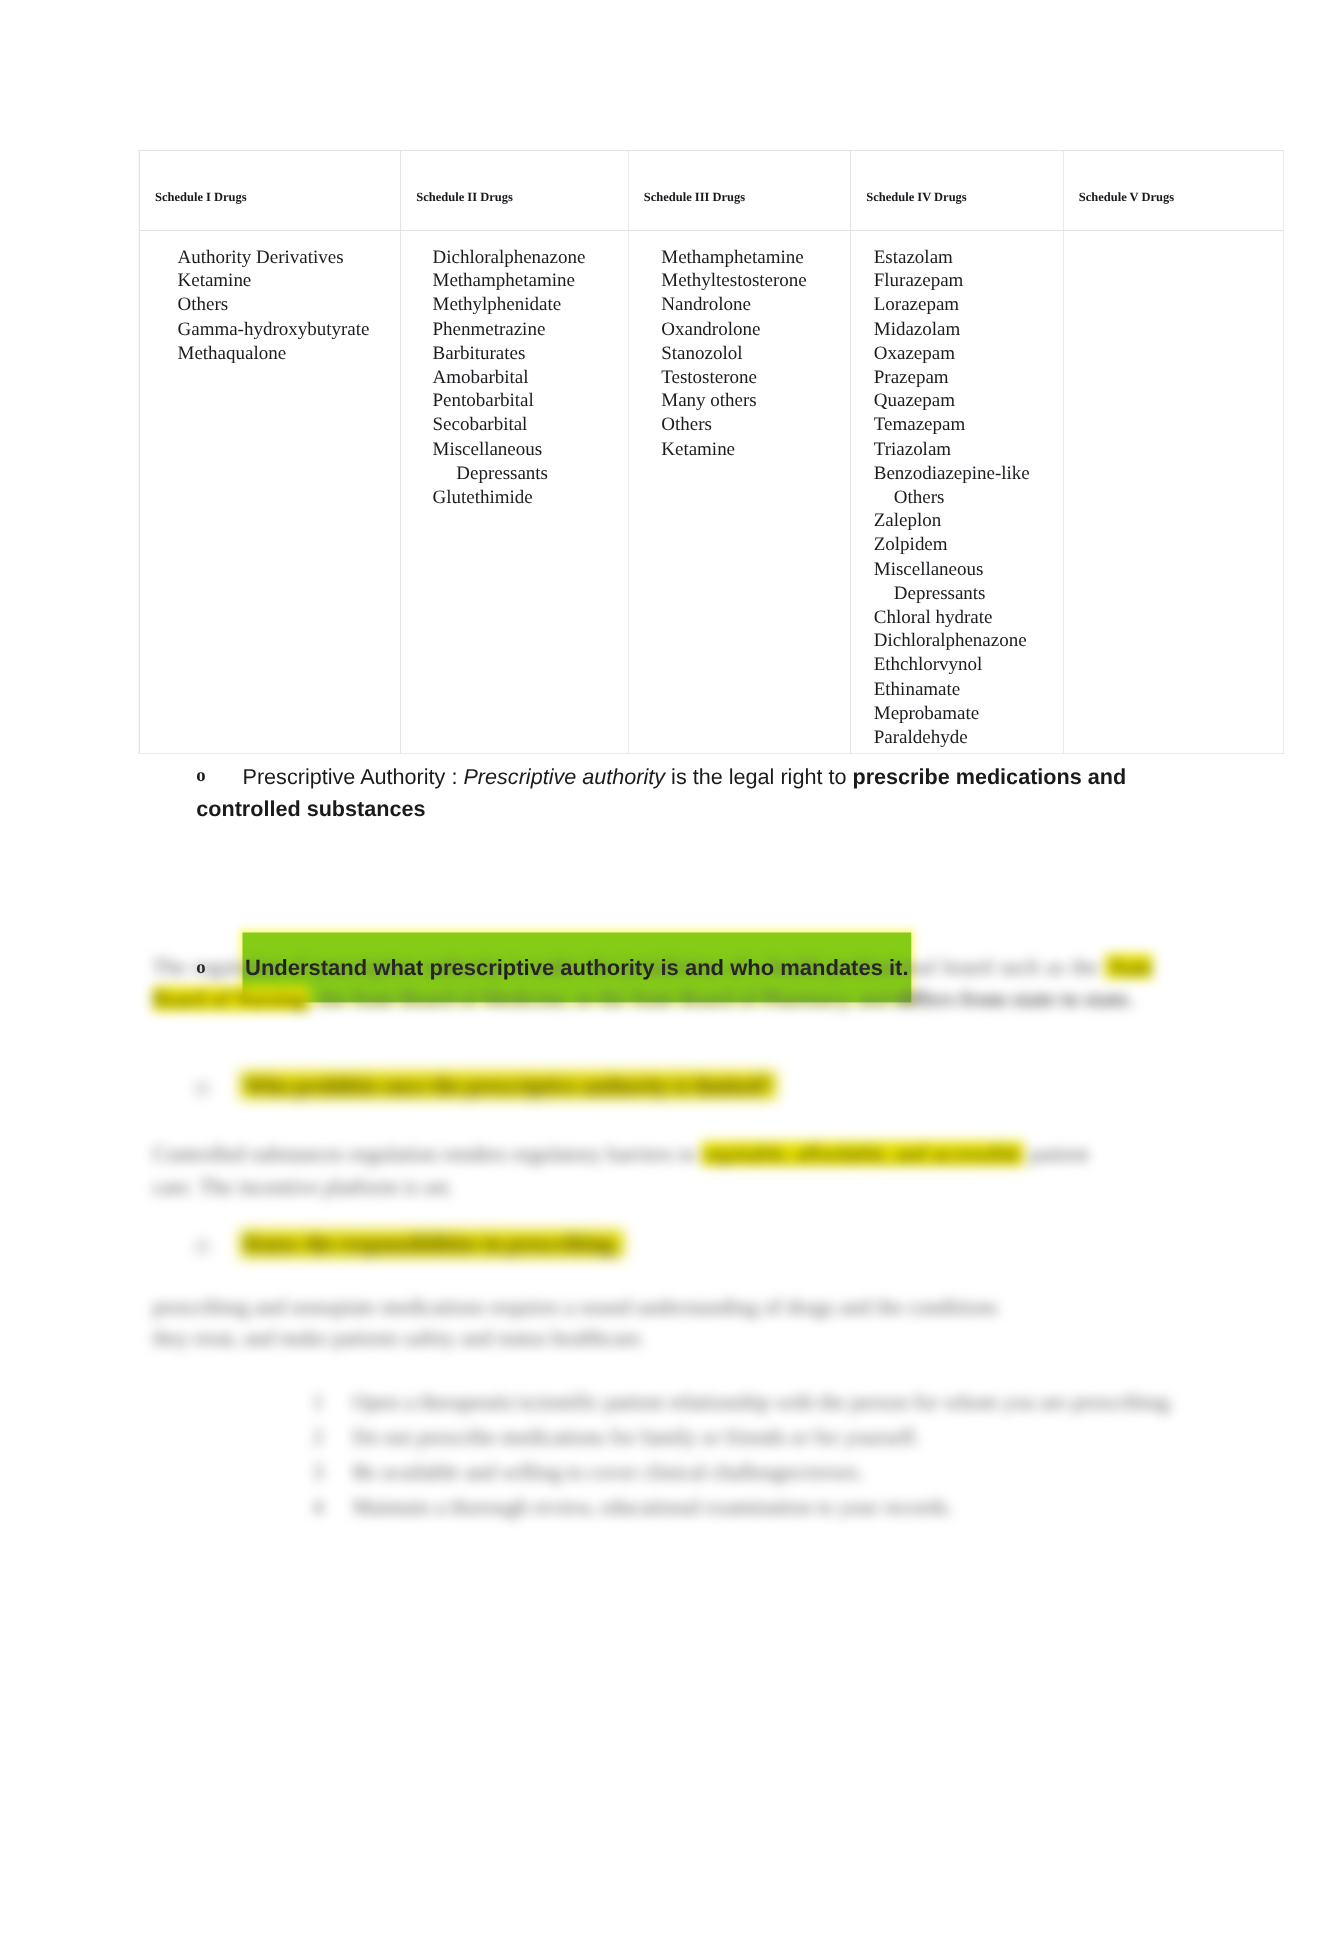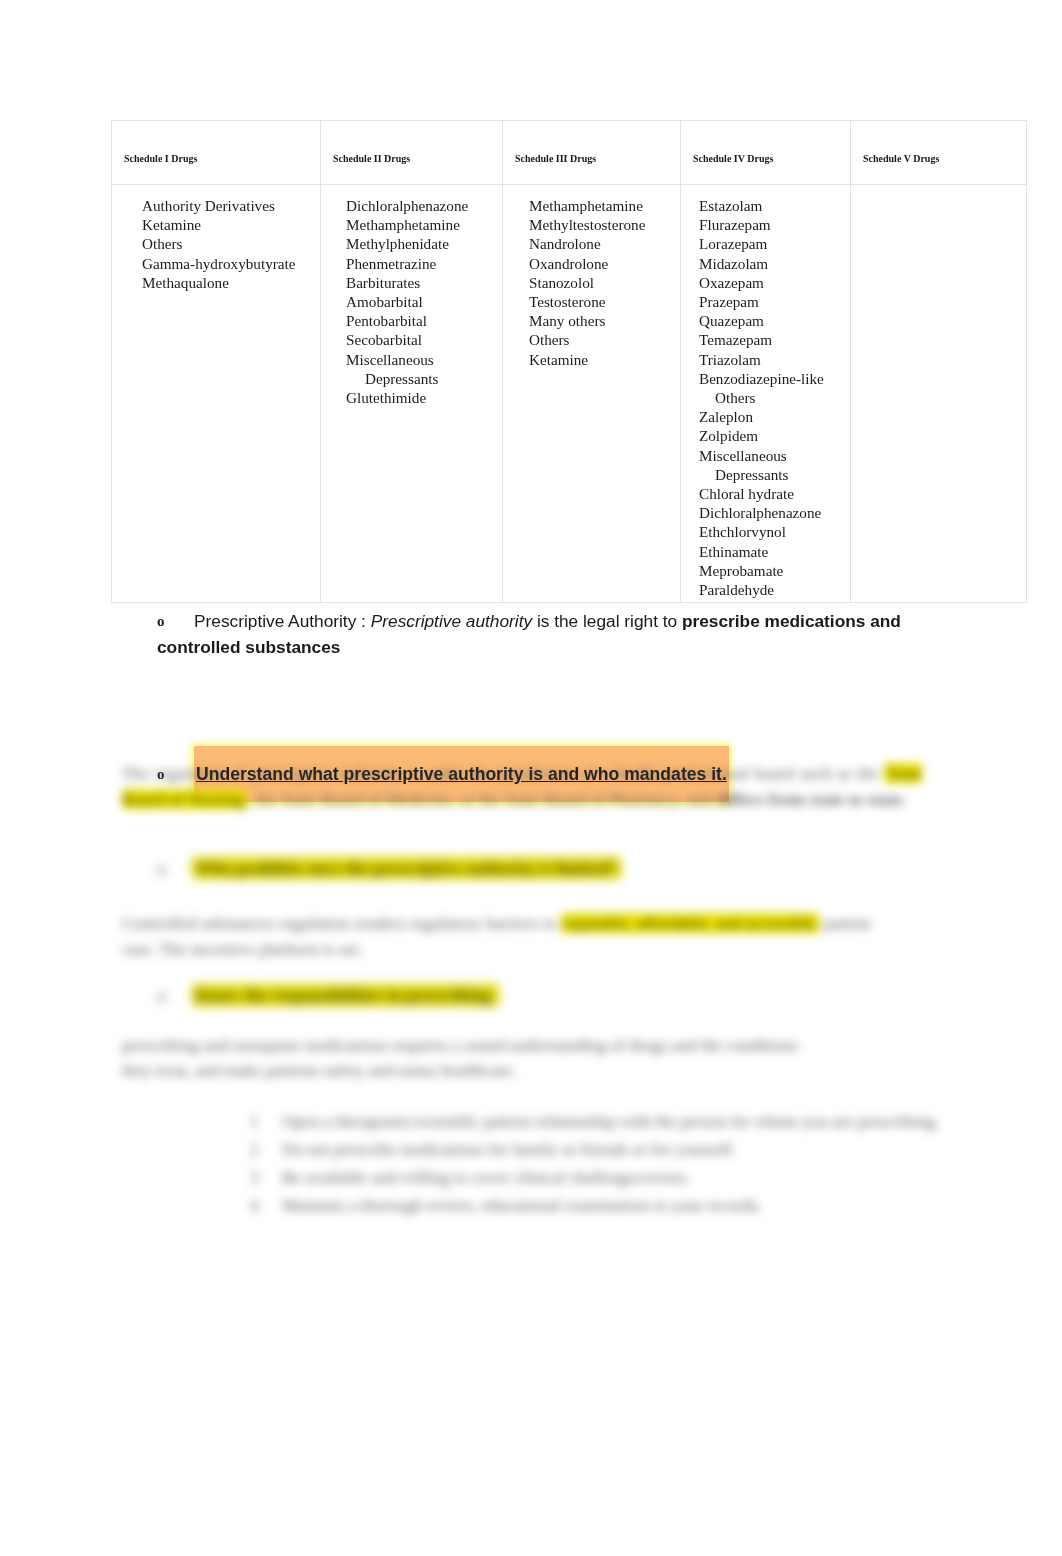--- a/index.html
+++ b/index.html
@@ -127,24 +127,23 @@
     top: 709px;
     width: 760px;
     font-size: 17.6px;
     line-height: 26px;
   }
   #bullet-understand .btext {
     padding-left: 37px;
     font-weight: bold;
   }
   .hl {
-    background: #fdba74;
+    background: #84cc16;
     padding: 18px 2px;
     box-shadow: 0 0 6px 3px rgba(250,242,17,0.55);
-    text-decoration: underline;
   }
 
   
   .blur-block {
     position: absolute;
     filter: blur(4.6px);
     -webkit-filter: blur(4.6px);
     color: #5d5d5d;
     font-family: "Liberation Serif", serif;
     user-select: none;

